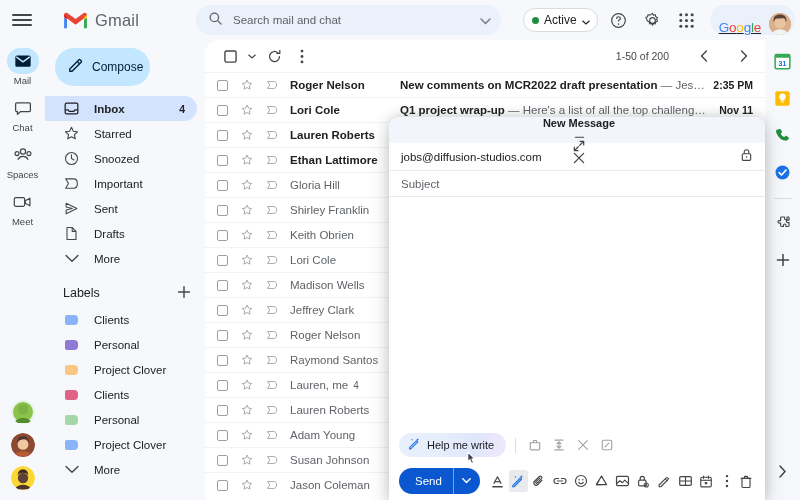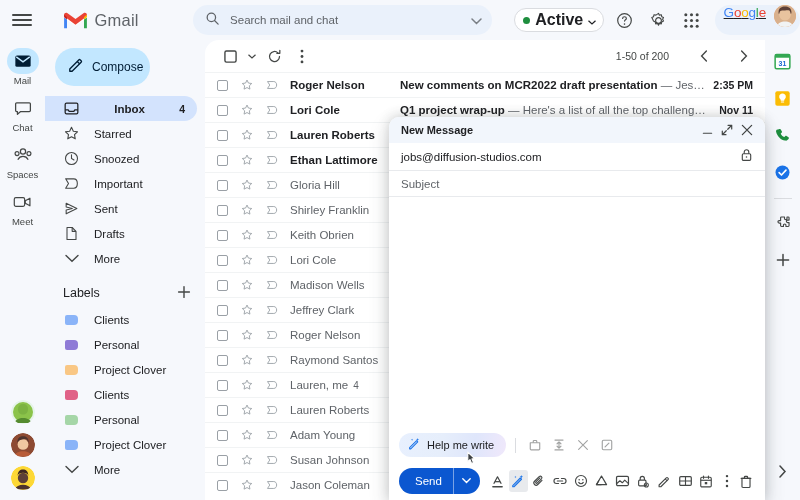--- a/index.html
+++ b/index.html
@@ -29,24 +29,24 @@
     border-radius: 18px; display: flex; align-items: center; padding: 0 10px 0 12px; cursor: text;
   }
   .search .sph { flex: 1; font-size: 11.5px; color: #5f6368; margin-left: 10px; }
   .search .opt { opacity: .8; }
 
   .active-pill {
     margin-left: 22px; height: 24px; border: 1px solid #dadce0; background: #fff;
     border-radius: 14px; display: flex; align-items: center; gap: 5px; padding: 0 7px 0 8px; cursor: pointer;
   }
   .dotg { width: 7px; height: 7px; border-radius: 50%; background: #1e8e3e; }
-  .active-pill span.lbl { font-size: 16px; font-weight: 700; color: #202124; }
+  .active-pill span.lbl { font-size: 12px; font-weight: 400; color: #202124; }
 
   .ticon { width: 26px; height: 26px; margin-left: 8px; display:flex; align-items:center; justify-content:center; cursor:pointer; border-radius:50%; }
-  .gpill { margin-left: 10px; height: 30px; display:flex; align-items:flex-start; gap:8px;
+  .gpill { margin-left: 10px; height: 30px; display:flex; align-items:flex-end; gap:8px;
     background:#eaf1fb; border-radius: 16px; padding: 0 4px 0 9px; cursor:pointer;text-decoration:underline; }
   .gword { font-size: 13.5px; font-weight: 500; letter-spacing: -.2px; }
   .avatar { width: 22px; height: 22px; border-radius: 50%; overflow: hidden; position: relative; background:#e8a87c; }
 
   
   .rail {
     position: absolute; top: 40px; left: 0; width: 45px; height: 460px;
     background: #f6f8fc; display: flex; flex-direction: column; align-items: center; padding-top: 8px; z-index: 20;
   }
   .rail-item { width: 45px; display: flex; flex-direction: column; align-items: center; gap: 1px; margin-bottom: 9px; cursor: pointer; }
@@ -64,21 +64,21 @@
   .compose {
     margin: 4px 0 10px 10px; width: 95px; height: 38px; border-radius: 19px;
     background: #c2e7ff; display: flex; align-items: center; gap: 8px; padding-left: 13px; cursor: pointer;
   }
   .compose .ctxt { font-size: 12px; color: #001d35; }
   .navrow { height: 25px; display: flex; align-items: center; padding-left: 18px; gap: 14px;
     border-radius: 0 13px 13px 0; margin-right: 8px; cursor: pointer; }
   .navrow .nico { width: 17px; display: flex; justify-content: center; }
   .navrow .ntxt { font-size: 11.5px; color: #202124; flex: 1; }
   .navrow.sel { background: #d3e3fd; }
-  .navrow.sel .ntxt { font-weight: 700; text-align: center; }
+  .navrow.sel .ntxt { font-weight: 700; }
   .navrow .badge { font-size: 10.5px; font-weight: 700; color: #202124; margin-right: 12px; }
   .labels-hd { height: 28px; display: flex; align-items: center; padding-left: 18px; margin-top: 8px; }
   .labels-hd .t { font-size: 12.5px; flex: 1; color: #202124; }
   .labels-hd .plus { margin-right: 14px; cursor: pointer; color:#444746; font-size:15px; line-height:1; }
   .ltag { width: 13px; height: 10px; border-radius: 2px 4px 4px 2px; }
 
   
   .list {
     position: absolute; top: 40px; left: 205px; width: 560px; height: 460px;
     background: #fff; border-radius: 14px 0 0 0; z-index: 10; overflow: hidden;
@@ -107,21 +107,21 @@
   .rr-div { width: 18px; height: 1px; background: #dadce0; margin: 2px 0 11px 0; }
   .rr-bottom { margin-top: auto; padding-bottom: 10px; }
 
   
   .cw {
     position: absolute; left: 389px; top: 117px; width: 376px; height: 383px;
     background: #fff; border-radius: 10px 10px 0 0;
     box-shadow: 0 -2px 12px rgba(60,64,67,.18), 0 8px 20px rgba(60,64,67,.22);
     z-index: 40; display: flex; flex-direction: column; overflow: hidden;
   }
-  .cw-hd { height: 26px; background: #f2f6fc; display: flex; align-items: center; padding: 0 8px 0 12px; }
+  .cw-hd { height: 26px; background: #f2f6fc; display: flex; align-items: center; padding: 0 8px 0 12px; flex-direction: column; }
   .cw-hd .t { font-size: 11px; font-weight: 700; color: #202124; flex: 1; }
   .cw-hd .b { width: 20px; height: 20px; display: flex; align-items: center; justify-content: center; cursor: pointer; }
   .cw-to { height: 28px; display: flex; align-items: center; padding: 0 12px; border-bottom: 1px solid #e8eaed; }
   .cw-to .v { flex: 1; font-size: 11.5px; color: #202124; }
   .cw-sub { height: 26px; display: flex; align-items: center; padding: 0 12px; border-bottom: 1px solid #e8eaed; }
   .cw-sub .p { font-size: 11.5px; color: #5f6368; }
   .cw-body { flex: 1; }
   .hmw-bar { display: flex; align-items: center; padding: 0 0 0 10px; height: 34px; }
   .hmw {
     height: 24px; border-radius: 13px; display: flex; align-items: center; gap: 6px; padding: 0 12px 0 9px;

